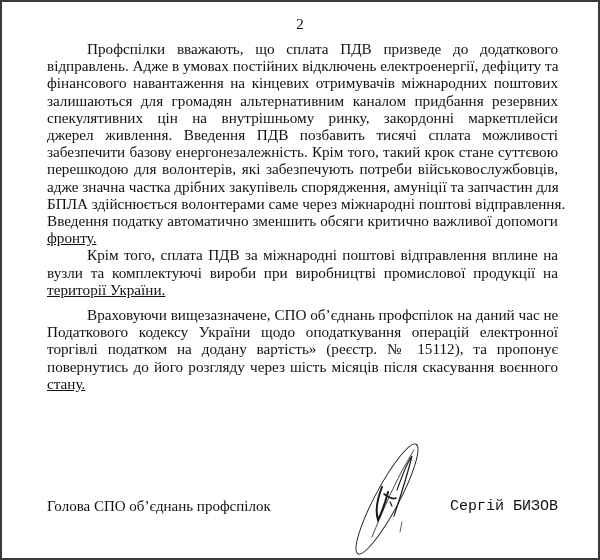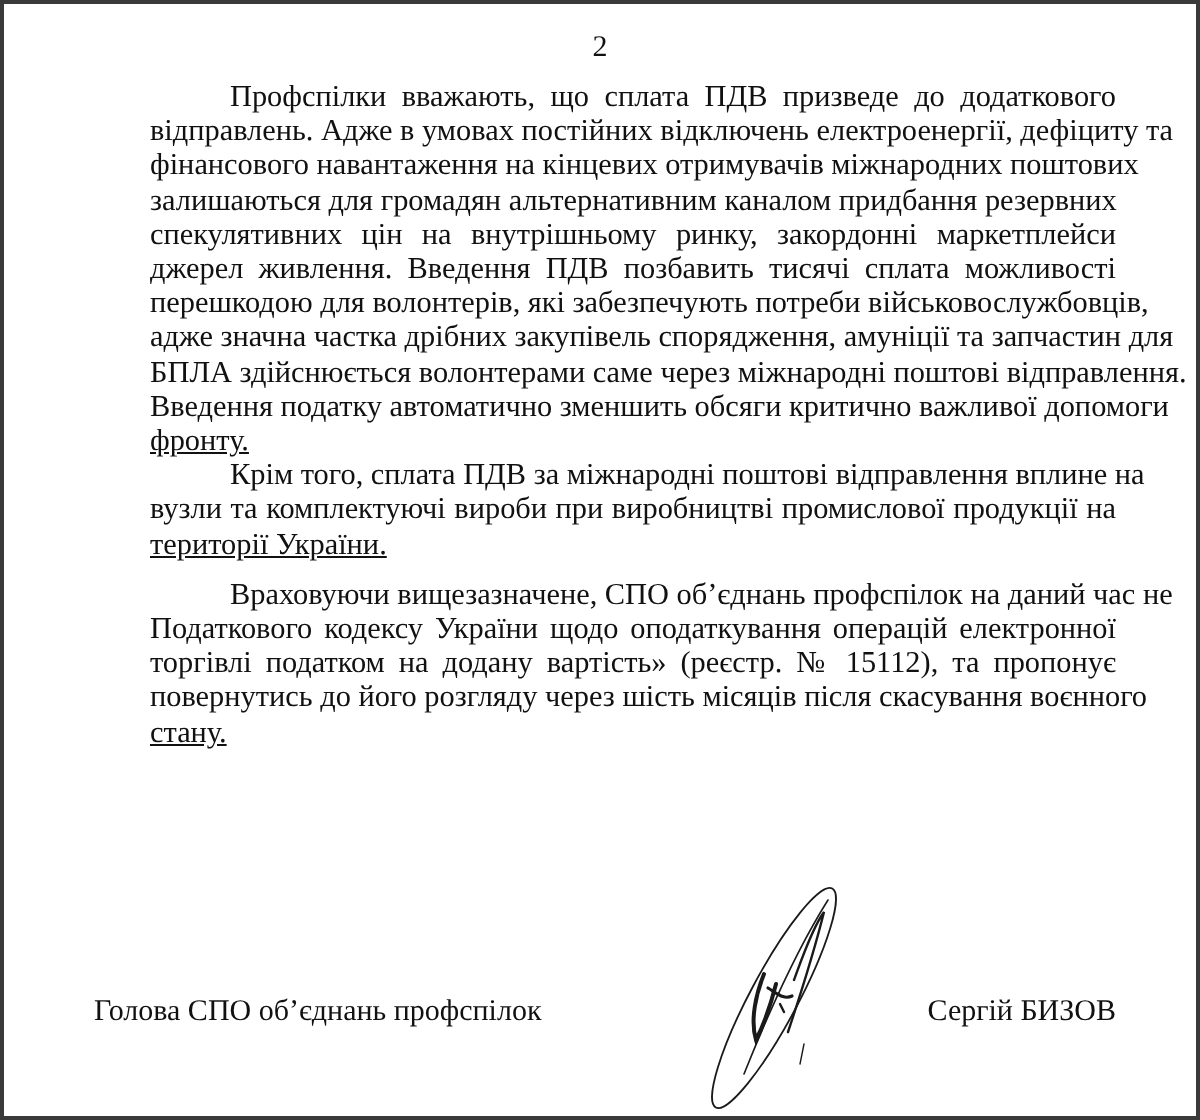--- a/index.html
+++ b/index.html
@@ -21,48 +21,48 @@
     position: absolute; left: 45px; top: 38px; width: 511px;
     font-size: 15.2px; line-height: 17.2px;
   }
   .para { margin: 0; }
   .line {
     display: block;
     text-align: justify;
     text-align-last: justify;
     white-space: nowrap;
     overflow: visible;
-    margin-left: 28px;
   }
   .line.last { text-align-last: left; text-decoration: underline; }
   .line.indent { padding-left: 40px; }
   .gap { height: 8px; }
   .signature-row {
     position: absolute; left: 45px; top: 496px; width: 511px;
     font-size: 15px;
   }
   .sig-title { position: absolute; left: 0; top: 0; }
-  .sig-name { position: absolute; right: 0; top: 0; }
+  .sig-name { position: absolute; right: 0; top: 0; font-family: Liberation Mono, monospace; }
   .sig-mark { position: absolute; left: 340px; top: 440px; width: 90px; height: 115px; }
 </style>
 </head>
 <body>
 
 <div class="page">
   <div class="page-number">2</div>
 
   <div class="body-text">
 
     <div class="para">
       <span class="line indent">Профспілки вважають, що сплата ПДВ призведе до додаткового</span>
       <span class="line">відправлень. Адже в умовах постійних відключень електроенергії, дефіциту та</span>
       <span class="line">фінансового навантаження на кінцевих отримувачів міжнародних поштових</span>
       <span class="line">залишаються для громадян альтернативним каналом придбання резервних</span>
       <span class="line">спекулятивних цін на внутрішньому ринку, закордонні маркетплейси</span>
       <span class="line">джерел живлення. Введення ПДВ позбавить тисячі сплата можливості</span>
+      <span class="line">забезпечити базову енергонезалежність. Крім того, такий крок стане суттєвою</span>
       <span class="line">перешкодою для волонтерів, які забезпечують потреби військовослужбовців,</span>
       <span class="line">адже значна частка дрібних закупівель спорядження, амуніції та запчастин для</span>
       <span class="line">БПЛА здійснюється волонтерами саме через міжнародні поштові відправлення.</span>
       <span class="line">Введення податку автоматично зменшить обсяги критично важливої допомоги</span>
       <span class="line last">фронту.</span>
     </div>
 
     <div class="para">
       <span class="line indent">Крім того, сплата ПДВ за міжнародні поштові відправлення вплине на</span>
       <span class="line">вузли та комплектуючі вироби при виробництві промислової продукції на</span>

